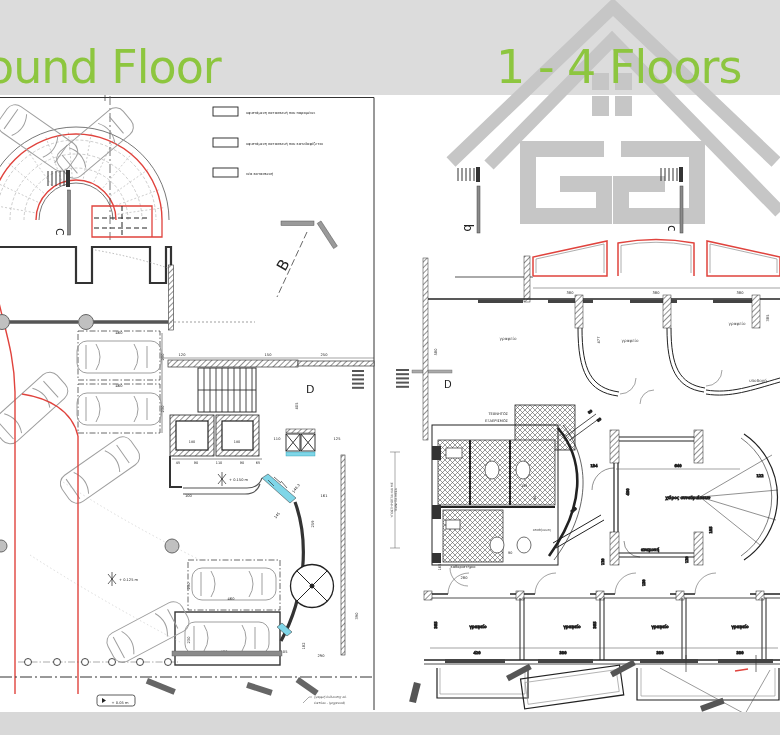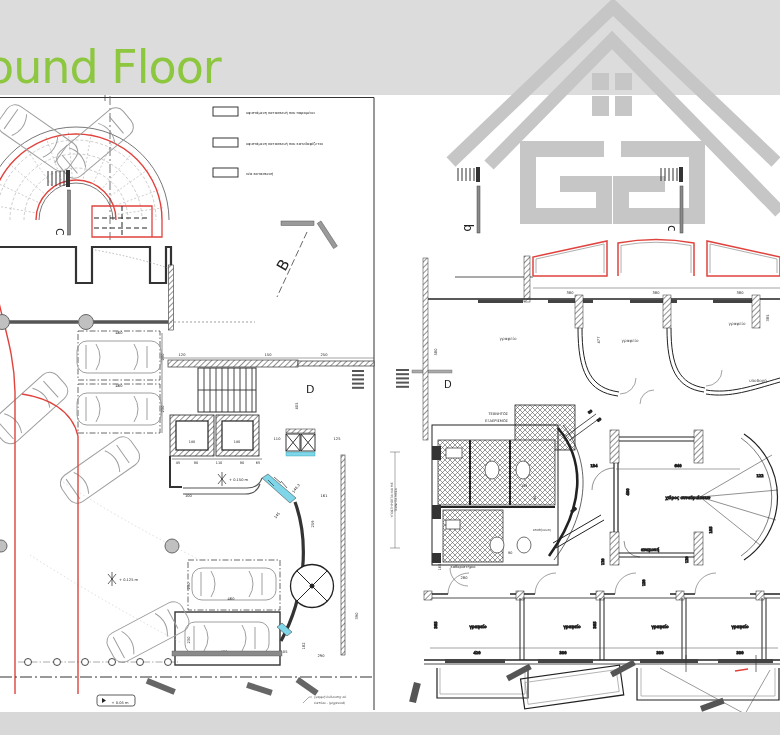--- a/index.html
+++ b/index.html
@@ -42,20 +42,21 @@
         <rect x="615" y="96" width="17" height="20"></rect>
       </g>
       <g stroke="#c6c6c6" fill="none" stroke-width="16">
         <path d="M604,149 H528 V216 H604 V184 H560"></path>
         <path d="M621,149 H697 V216 H621 V184 H665"></path>
       </g>
     </svg>
   </div>
 
   <div class="title title-left">ound Floor</div>
+  <div class="title title-right">1 - 4 Floors</div>
 
   <svg class="plan plan-left" width="390" height="617" viewBox="0 95 390 617">
     <defs>
       <pattern id="hatchL" patternUnits="userSpaceOnUse" width="4" height="4" patternTransform="rotate(45)">
         <rect width="4" height="4" fill="#fff"></rect>
           <line x1="0" y1="0" x2="0" y2="4" stroke="#555" stroke-width="1.3"></line>
       </pattern>
       <g id="carL" fill="none" stroke="#9f9f9f" stroke-width="1">
         <rect x="-42" y="-16" width="84" height="32" rx="10"></rect>
         <path d="M-23,-13 Q-15,0 -23,13 M15,-13 Q23,0 15,13 M28,-11 V11 M-33,-12 V12"></path>

